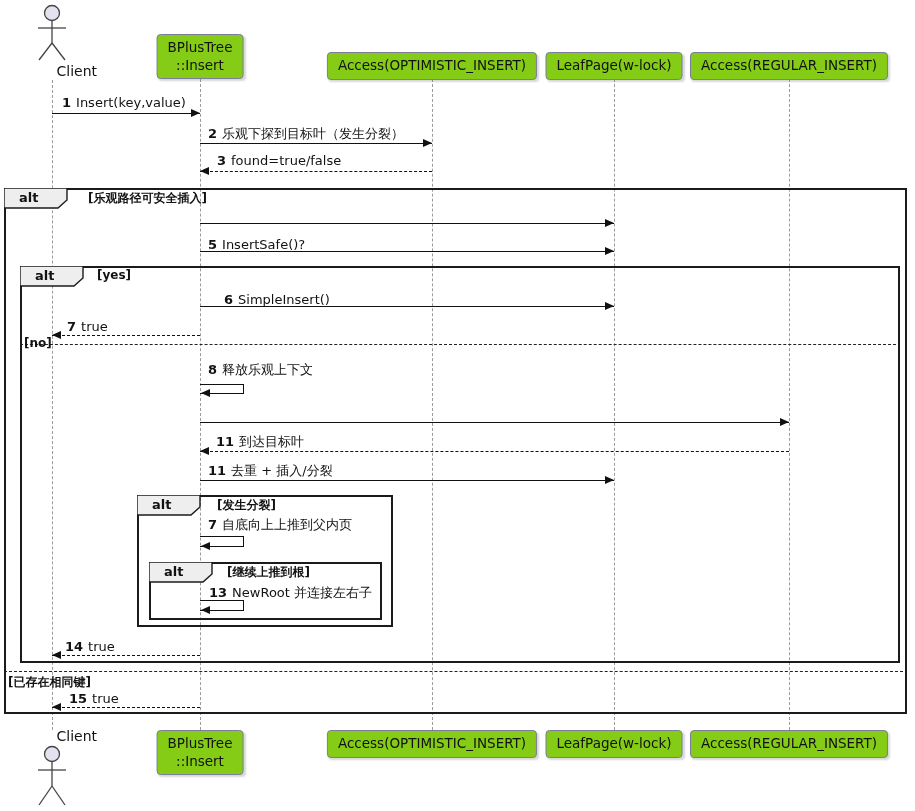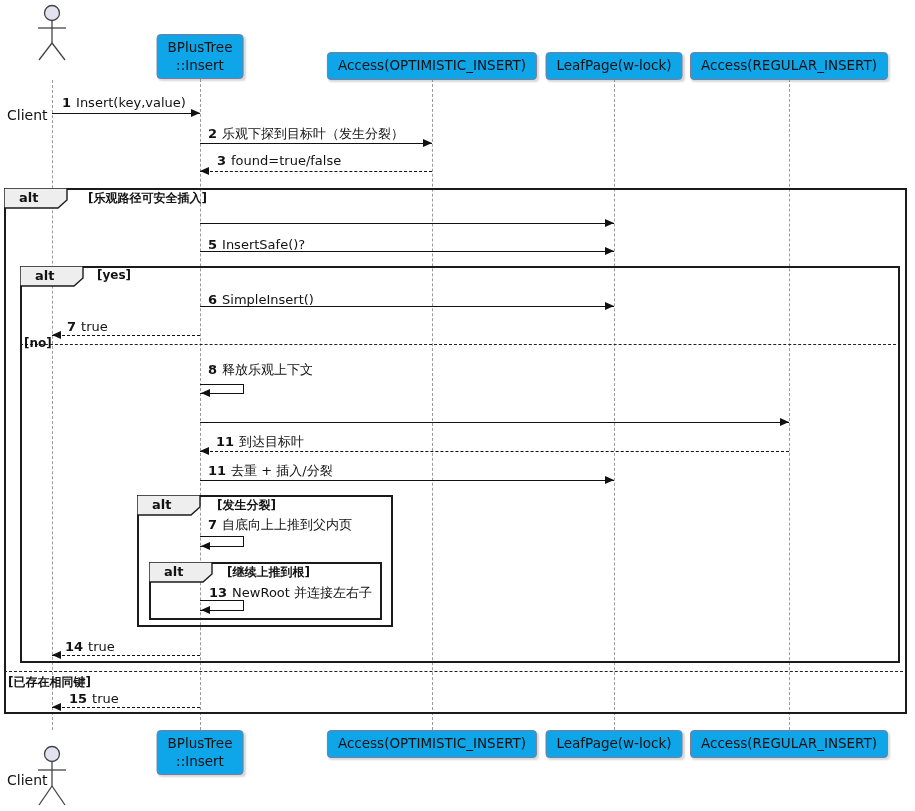--- a/index.html
+++ b/index.html
@@ -5,25 +5,25 @@
   html,body{margin:0;padding:0;background:#fff;}
   .canvas{
     position:relative;width:915px;height:811px;background:#ffffff;overflow:hidden;
     font-family:"DejaVu Sans","Liberation Sans",sans-serif;color:#121212;
   }
   
   .lifeline{position:absolute;width:0;border-left:1px dashed #9b9b9b;}
   
   .pbox{
     position:absolute;transform:translateX(-50%);
-    background:#0ea5e9;border:1px solid #7d7d99;border-radius:4px;
+    background:#84cc16;border:1px solid #7d7d99;border-radius:4px;
     padding:4px 10px;font-size:13.5px;line-height:1.3;text-align:center;
     white-space:nowrap;box-shadow:2px 2px 2px rgba(110,110,110,0.28);
   }
-  .actor-label{position:absolute;width:90px;text-align:left;font-size:14px;margin-top:44px;}
+  .actor-label{position:absolute;width:90px;text-align:right;font-size:14px;}
   
   .frame{position:absolute;border:2px solid #1b1b1b;}
   .alt-tab{position:absolute;width:64px;height:37px;}
   .alt-tab svg{position:absolute;left:0;top:0;}
   .alt-op{position:absolute;left:15px;top:2px;font-size:13px;font-weight:bold;}
   .guard{position:absolute;font-size:12px;font-weight:bold;white-space:nowrap;}
   .divider{position:absolute;height:0;border-top:1px dashed #222;}
   
   .mlabel{position:absolute;font-size:13px;white-space:nowrap;}
   .mlabel .num{font-weight:bold;margin-right:5px;}
@@ -114,21 +114,21 @@
   <div class="arrow ret" style="left:200px;top:171px;width:232px"></div>
   <div class="head l" style="left:200px;top:167px"></div>
 
   <div class="arrow" style="left:200px;top:223px;width:414px"></div>
   <div class="head r" style="left:605px;top:219px"></div>
 
   <div class="mlabel" style="left:208px;top:237px"><span class="num">5</span><span>InsertSafe()?</span></div>
   <div class="arrow" style="left:200px;top:251px;width:414px"></div>
   <div class="head r" style="left:605px;top:247px"></div>
 
-  <div class="mlabel" style="left:208px;top:292px"><span class="num">6</span><span>SimpleInsert()</span></div>
+  <div class="mlabel" style="left:224px;top:292px"><span class="num">6</span><span>SimpleInsert()</span></div>
   <div class="arrow" style="left:200px;top:306px;width:414px"></div>
   <div class="head r" style="left:605px;top:302px"></div>
 
   <div class="mlabel" style="left:67px;top:319px"><span class="num">7</span><span>true</span></div>
   <div class="arrow ret" style="left:52px;top:335px;width:148px"></div>
   <div class="head l" style="left:52px;top:331px"></div>
 
   <div class="mlabel" style="left:208px;top:361px"><span class="num">8</span><span>释放乐观上下文</span></div>
   <div class="selfloop" style="left:200px;top:384px;height:8px"></div>
   <div class="head l" style="left:201px;top:389px"></div>

